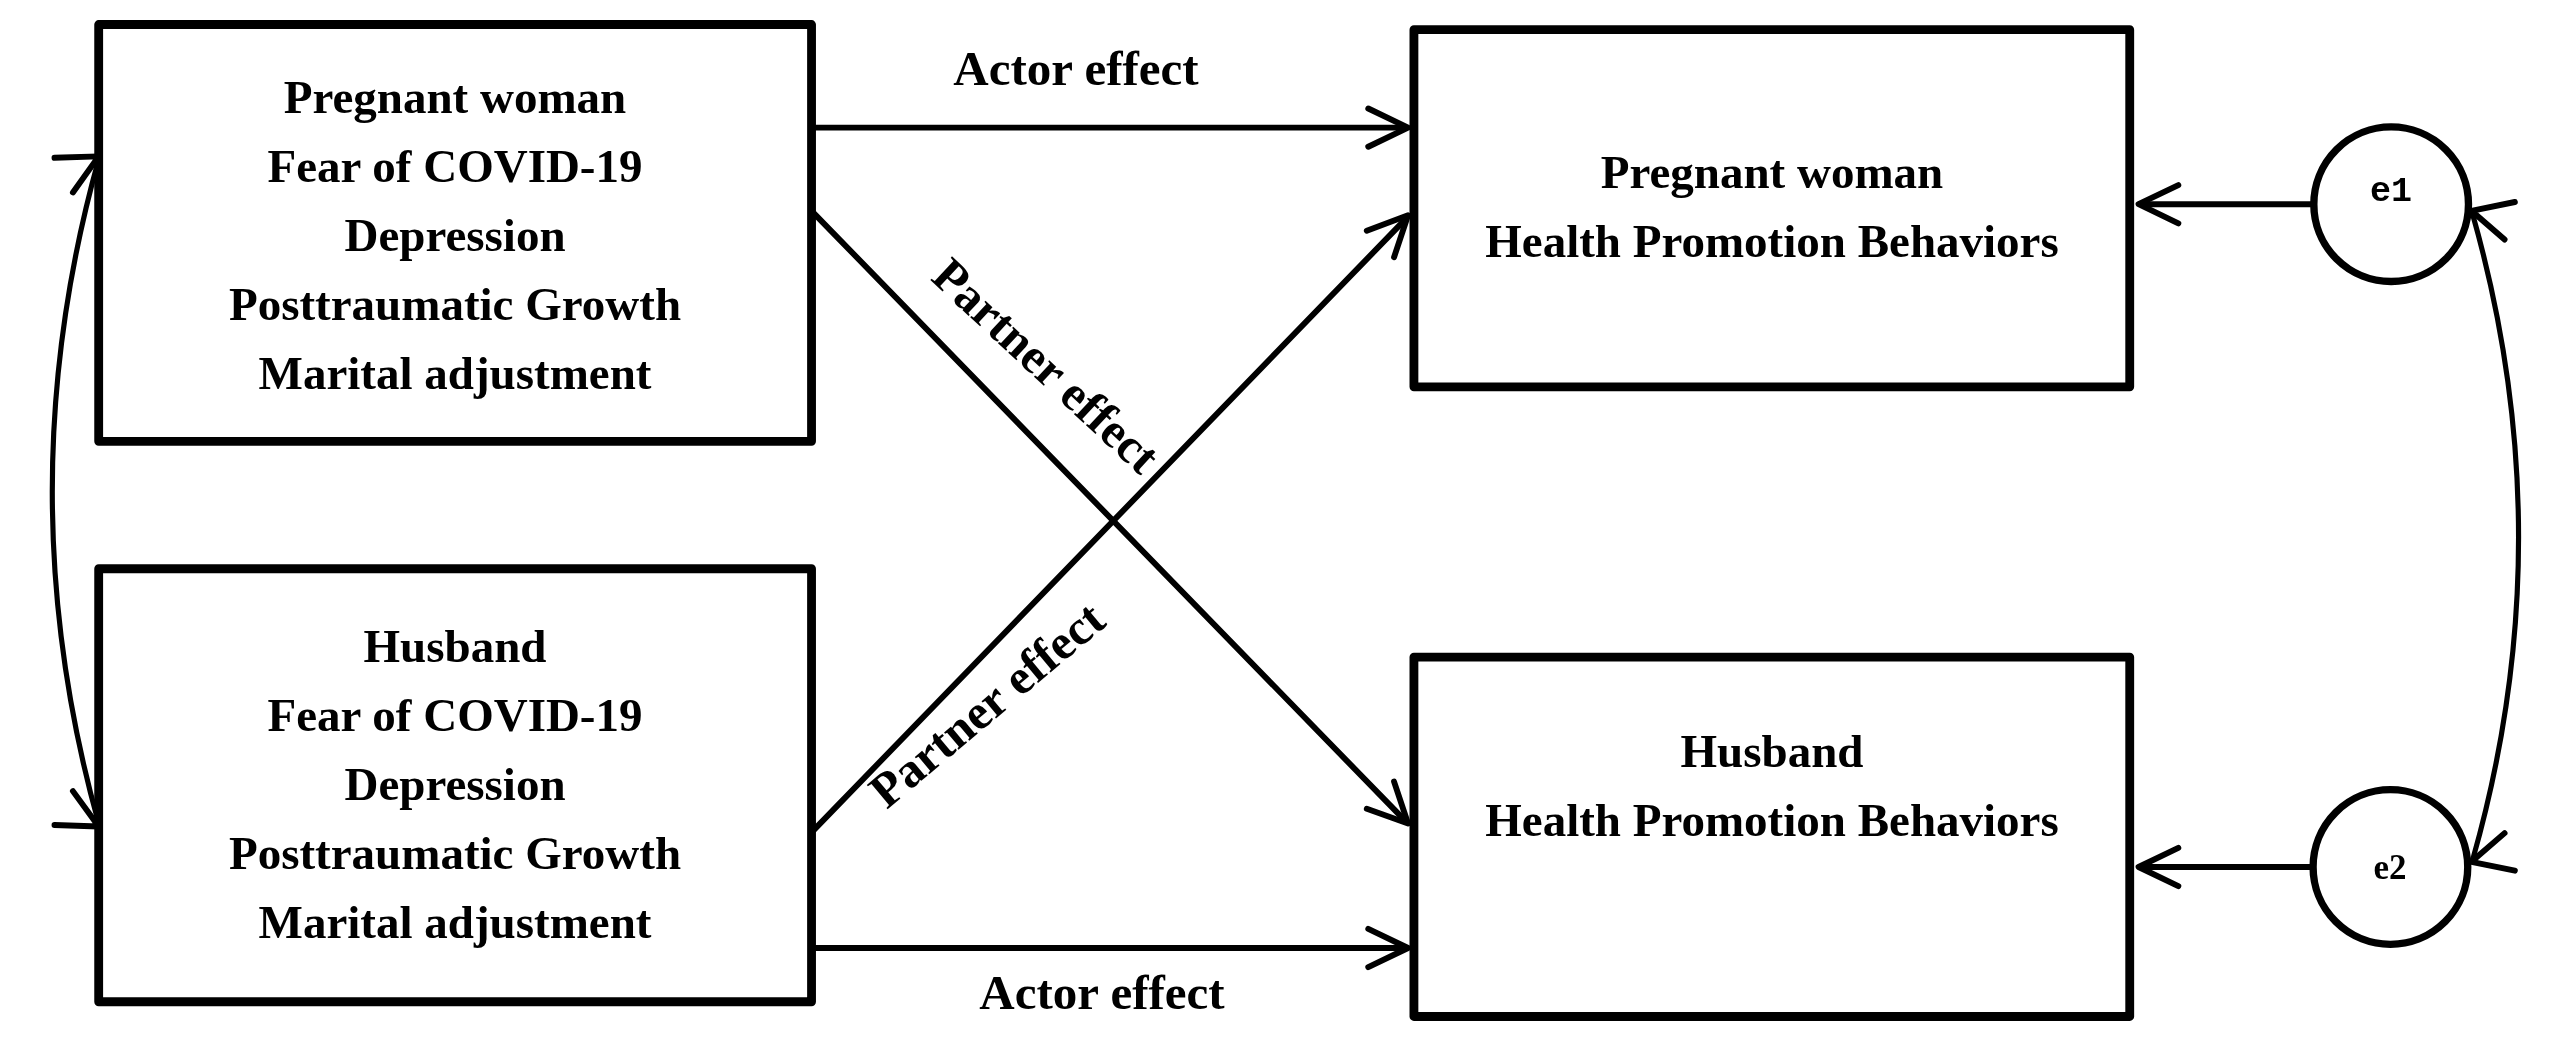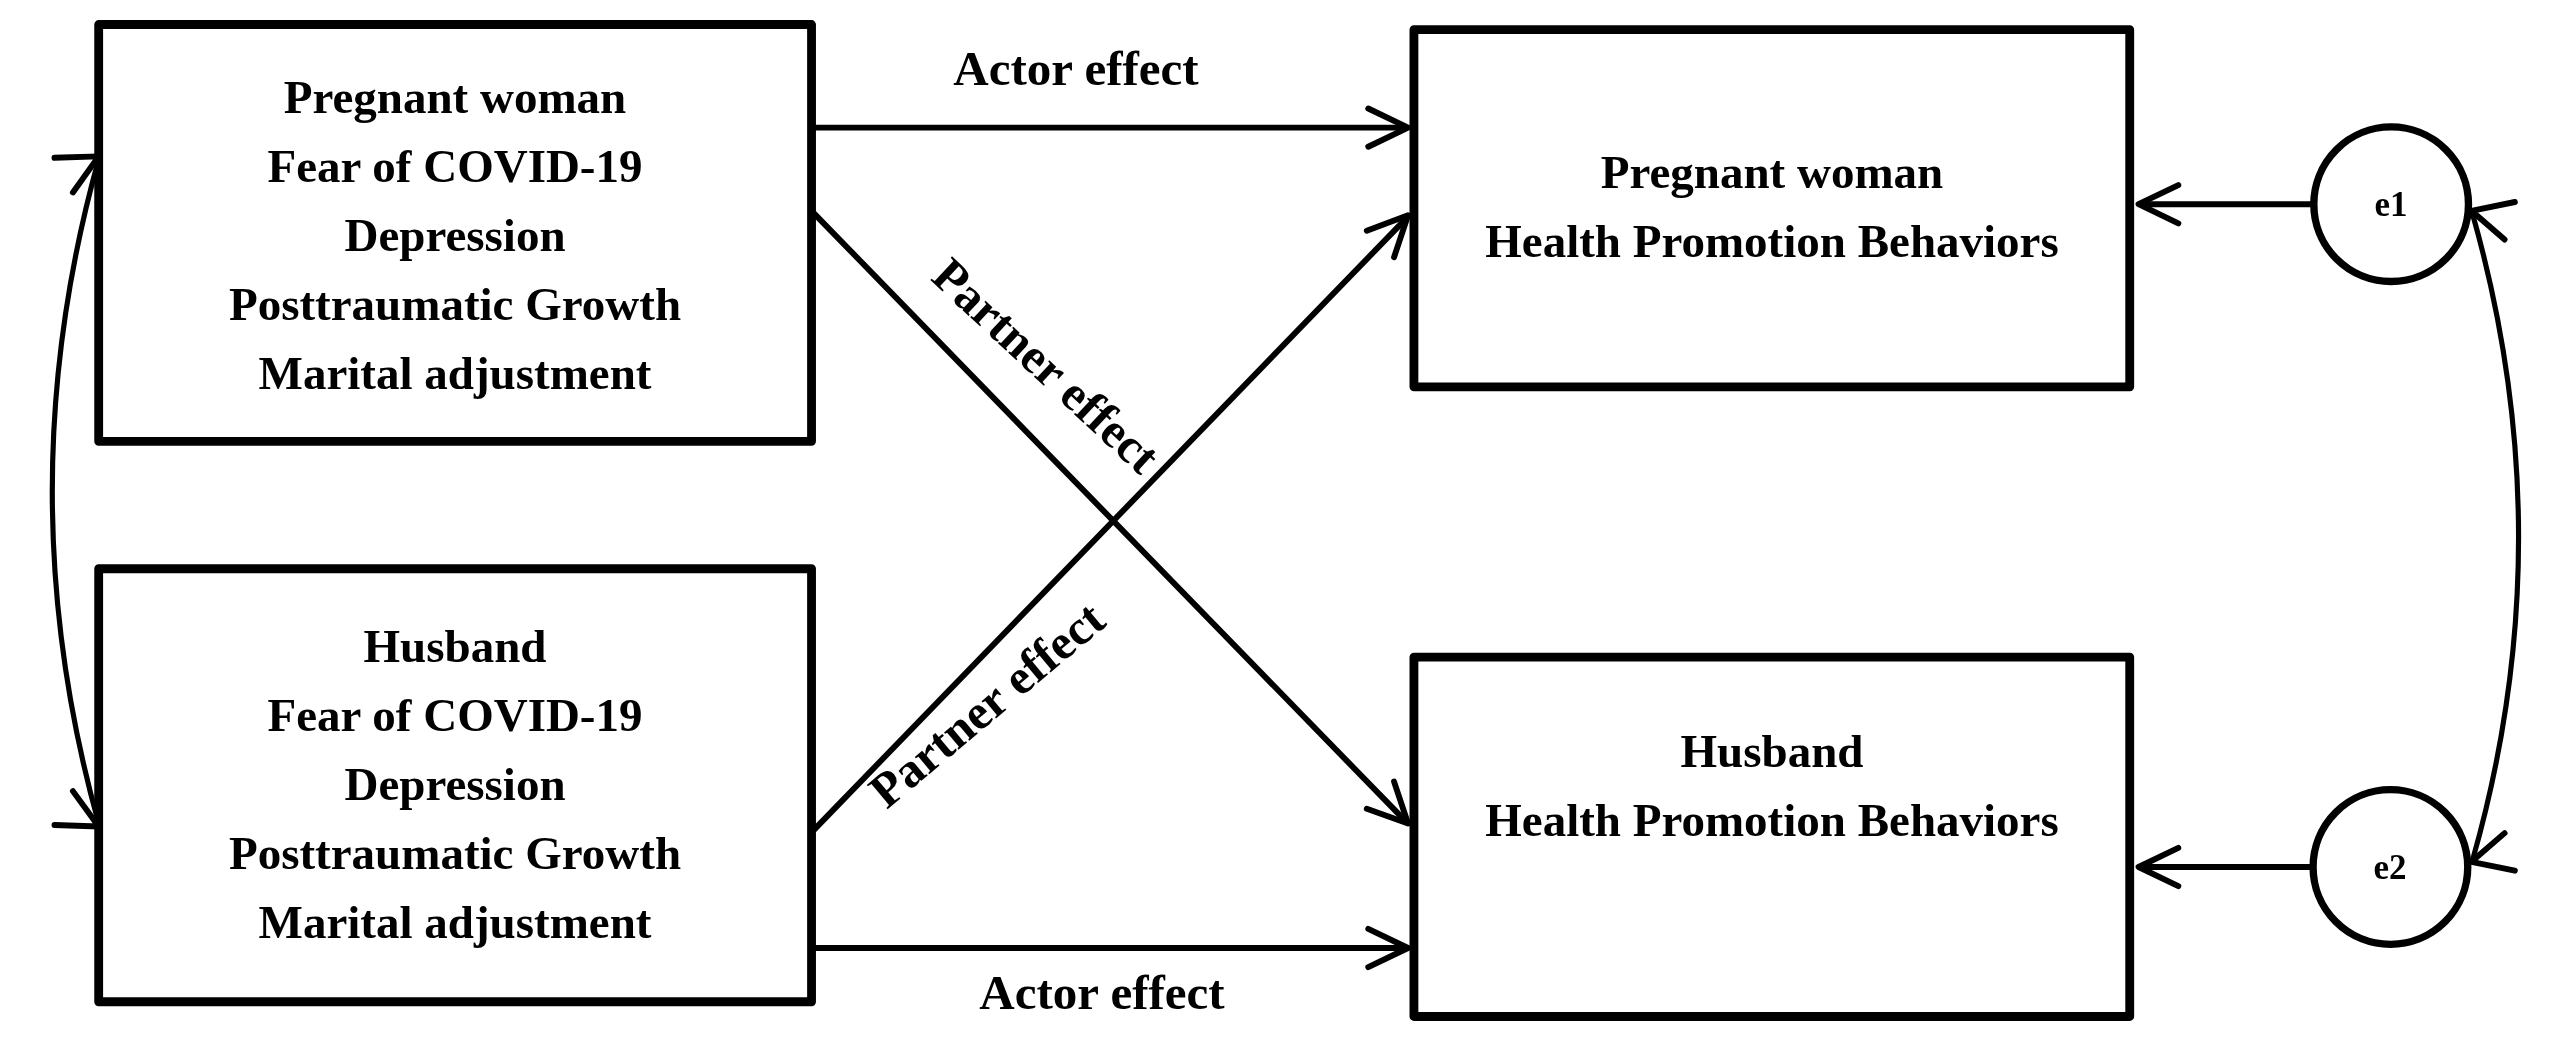--- a/index.html
+++ b/index.html
@@ -111,18 +111,18 @@
 Health Promotion Behaviors</div>
 
   <div class="txt edge-label" style="left:1076px; top:69px;">Actor effect</div>
 
   <div class="txt edge-label" style="left:1102px; top:993px;">Actor effect</div>
 
   <div class="txt edge-label rot-down" style="left:1046px; top:366px;">Partner effect</div>
 
   <div class="txt edge-label rot-up" style="left:987px; top:705px;">Partner effect</div>
 
-  <div class="txt err-label" style="left:2391px; top:204px;">e1</div>
+  <div class="txt err-label" style="left:2391px; top:192px;font-family:Liberation Mono, monospace;">e1</div>
 
   <div class="txt err-label" style="left:2390px; top:867px;text-align:right;">e2</div>
 
 </div>
 
 
 </body></html>

